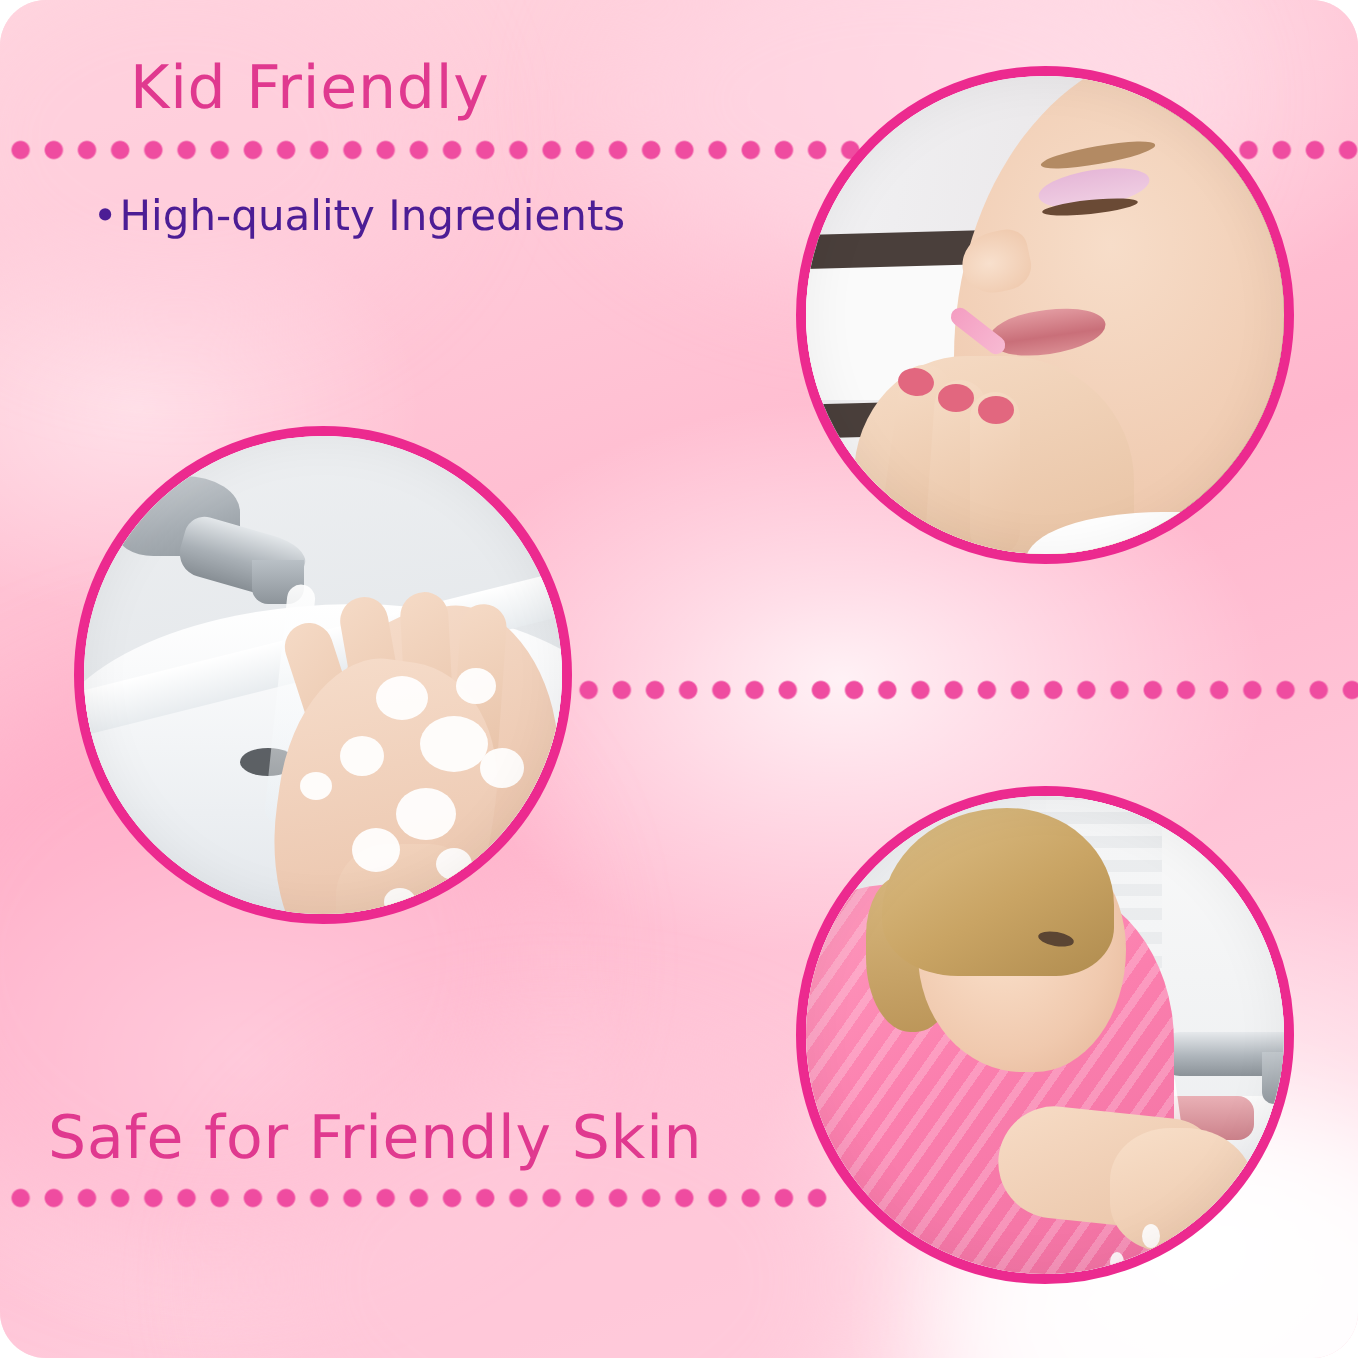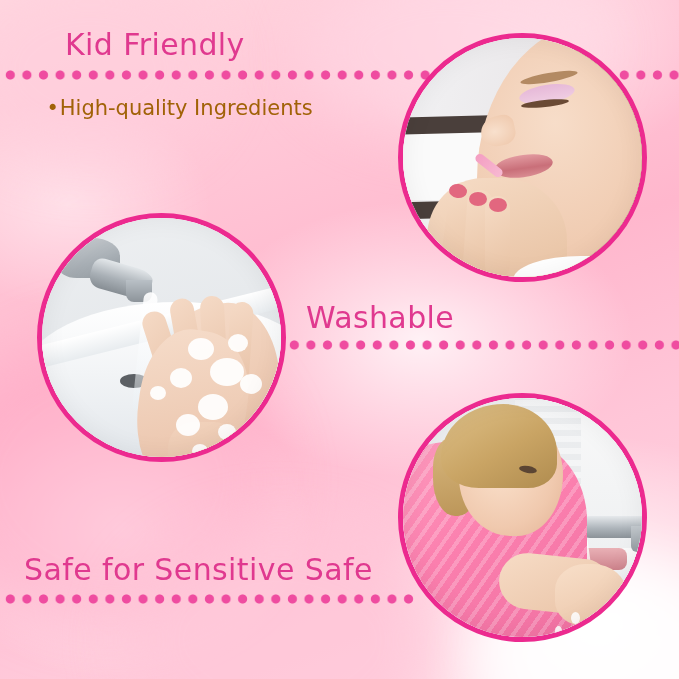--- a/index.html
+++ b/index.html
@@ -10,20 +10,21 @@
   body {
     font-family: "DejaVu Sans", sans-serif;
   }
 
   #infographic {
     position: relative;
     width: 679px;
     height: 679px;
     overflow: hidden;
     background: #fbe0e6;
+    border-radius: 23px;
   }
 
   
   .bg-base {
     position: absolute;
     inset: 0;
     background:
       radial-gradient(ellipse 55% 45% at 88% 92%, rgba(255,255,255,0.98) 0%, rgba(255,255,255,0.0) 62%),
       radial-gradient(ellipse 40% 32% at 18% 78%, rgba(255,255,255,0.75) 0%, rgba(255,255,255,0.0) 70%),
       radial-gradient(ellipse 46% 30% at 62% 50%, rgba(255,255,255,0.80) 0%, rgba(255,255,255,0.0) 68%),
@@ -73,21 +74,21 @@
     position: absolute;
     left: 0;
     top: 95px;
     width: 320px;
     text-align: center;
     list-style: none;
     margin: 0;
     padding: 0;
   }
   #feature-list li {
-    color: #a16207;
+    color: #4c1d95;
     font-size: 21px;
     line-height: 27px;
     white-space: nowrap;
     padding-left: 39px;
   }
   #feature-list li::before {
     content: "\2022";
     font-size: 21px;
     margin-right: 1px;
   }
@@ -254,25 +255,24 @@
   <div class="bg-blob blob-e"></div>
 
   <div class="heading" id="title-kid-friendly">Kid Friendly</div>
 
   <div class="dotted-rule" id="divider-top"></div>
 
   <ul id="feature-list">
     <li>High-quality Ingredients</li>
   </ul>
 
-  <div class="heading" id="title-washable">Washable</div>
 
   <div class="dotted-rule" id="divider-middle"></div>
 
-  <div class="heading" id="title-safe-skin">Safe for Sensitive Safe</div>
+  <div class="heading" id="title-safe-skin">Safe for Friendly Skin</div>
 
   <div class="dotted-rule" id="divider-bottom"></div>
 
   <div class="photo-circle" id="photo-lipgloss">
     <div class="photo-art">
       <div class="lg-wall"></div>
       <div class="lg-panel"></div>
       <div class="lg-panel2"></div>
       <div class="lg-stripe lg-stripe-1"></div>
       <div class="lg-stripe lg-stripe-2"></div>

